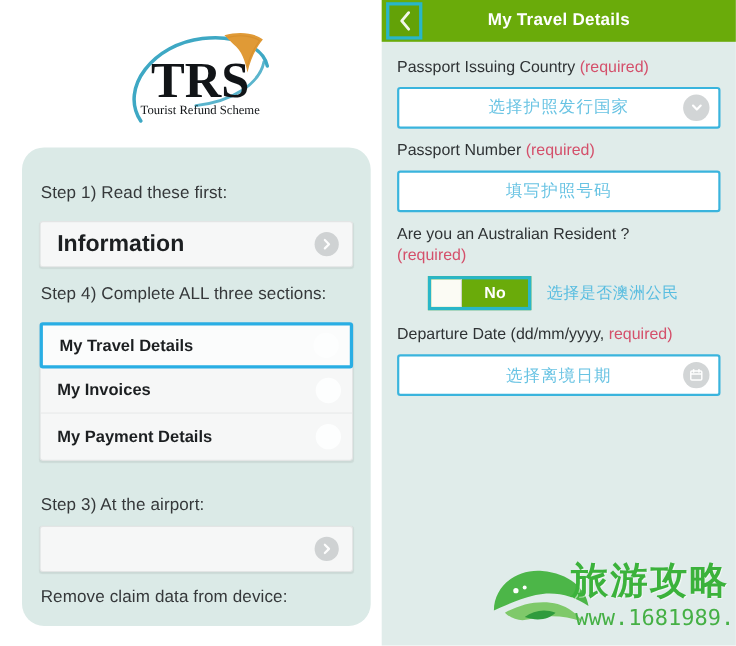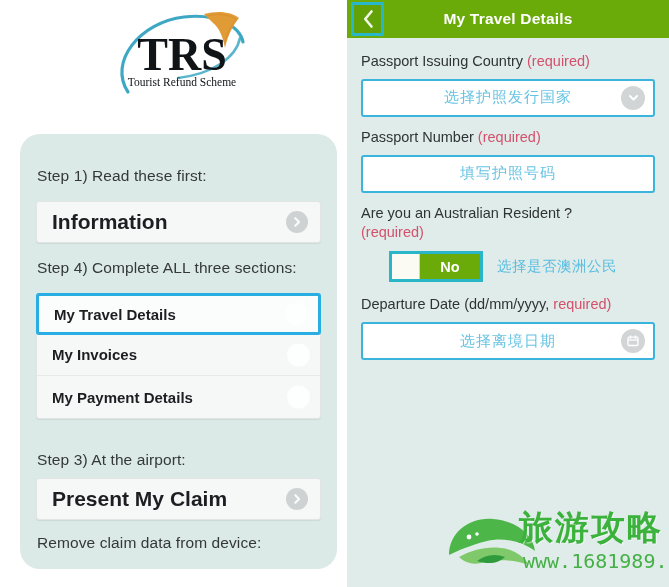--- a/index.html
+++ b/index.html
@@ -27,21 +27,21 @@
     position: relative;
     width: 347px;
     height: 587px;
     background: #ffffff;
     box-sizing: border-box;
   }
 
   .logo-wrap {
     position: absolute;
     left: 112px;
-    top: 4px;
+    top: 22px;
     width: 140px;
     height: 98px;
   }
 
   .left-card {
     position: absolute;
     left: 20px;
     top: 134px;
     width: 317px;
     height: 435px;
@@ -338,21 +338,20 @@
         </div>
         <div class="lp-group-item">
           <span class="lbl">My Payment Details</span>
           <span class="blank-circle"></span>
         </div>
       </div>
 
       <div class="step-label" style="top:317px;">Step 3) At the airport:</div>
 
       <div class="lp-btn" style="top:344px;">
-        <span class="lbl">Present My Claim</span>
         <span class="circ-chevron">
           <svg width="12" height="12" viewBox="0 0 12 12">
             <path d="M4.3,2.2 L8.1,6 L4.3,9.8" fill="none" stroke="#fdfdfd" stroke-width="2" stroke-linecap="round" stroke-linejoin="round"></path>
           </svg>
         </span>
       </div>
 
       <div class="step-label" style="top:400px;">Remove claim data from device:</div>
 
     </div>

